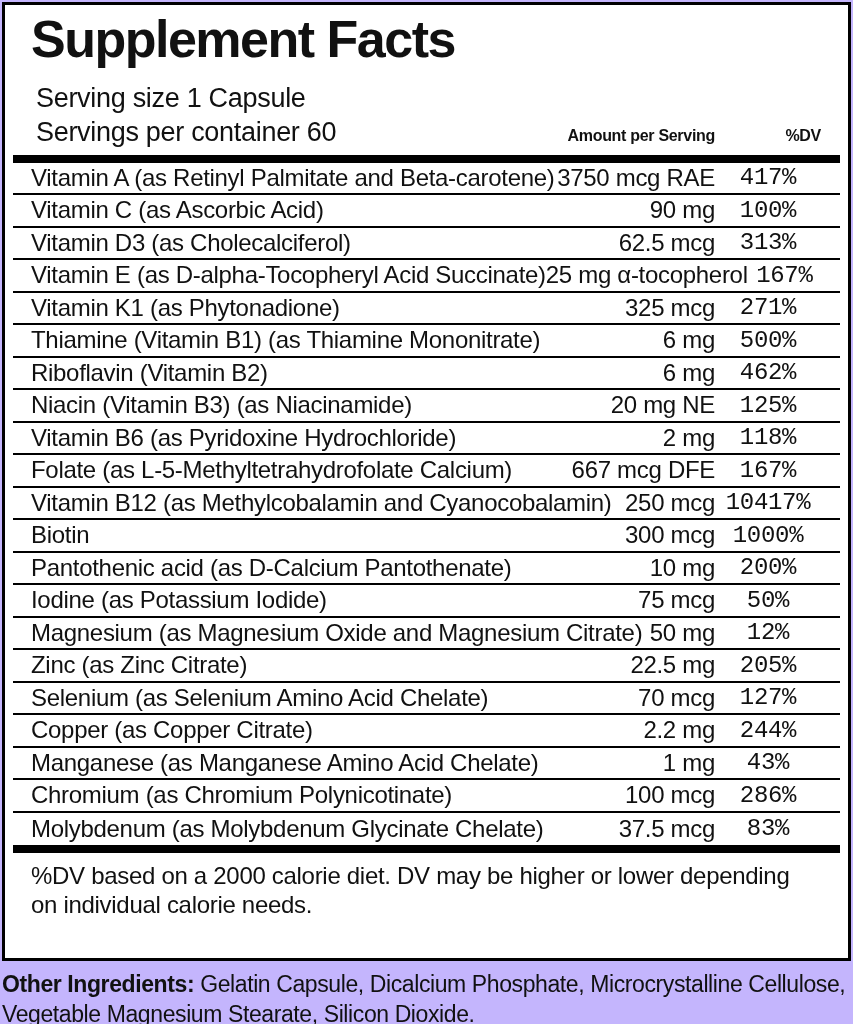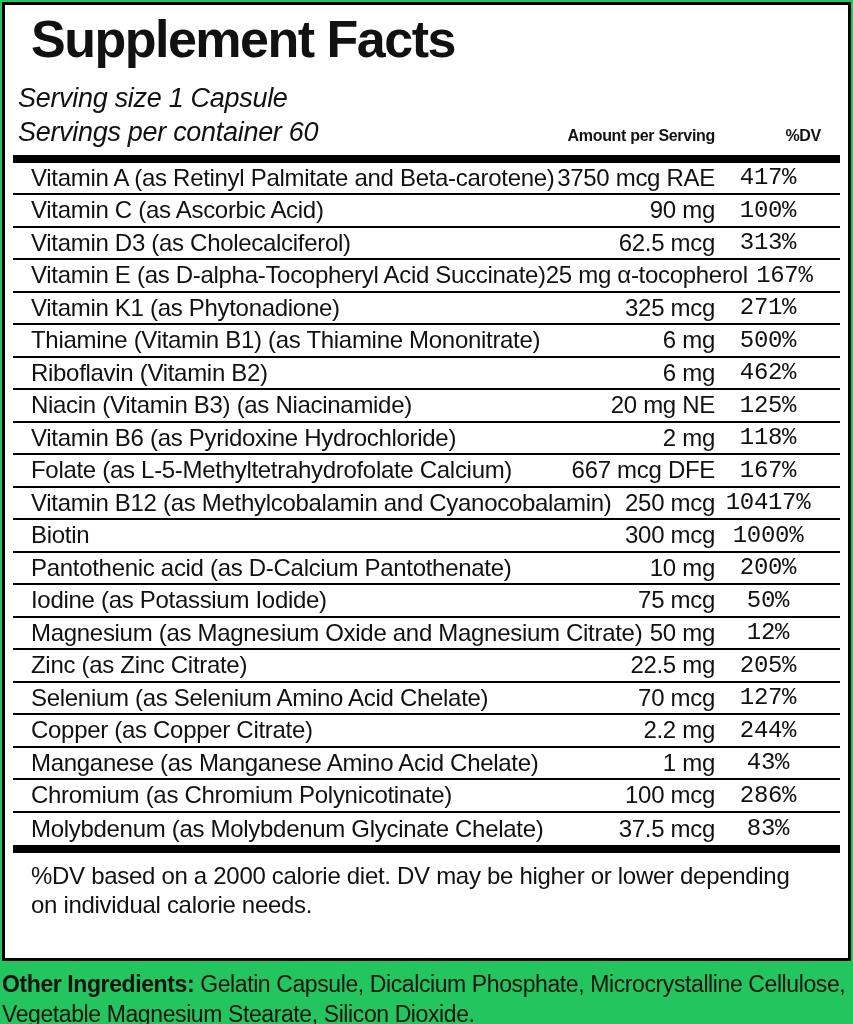--- a/index.html
+++ b/index.html
@@ -3,21 +3,21 @@
 <meta charset="utf-8">
 <style>
   * { margin: 0; padding: 0; box-sizing: border-box; }
   html, body {
     width: 853px; height: 1024px;
     background: #ffffff;
     font-family: "Liberation Sans", sans-serif;
     color: #111111;
     overflow: hidden;
   }
-  .page { position: relative; width: 853px; height: 1024px; background: #22c55e; }
+  .page { position: relative; width: 853px; height: 1024px; background: #c4b5fd; }
 
   .label-box {
     position: absolute;
     left: 2px; top: 2px;
     width: 849px; height: 959px;
     border: 3px solid #000;
     background: #fff;
     padding: 0 8px;
   }
 
@@ -29,25 +29,24 @@
     line-height: 1.1;
     white-space: nowrap;
   }
 
   .subhead {
     display: flex;
     align-items: flex-end;
     margin-top: 14px;
   }
   .servings {
-    margin-left: 5px;
+    margin-left: 23px;
     font-size: 27px;
     line-height: 1.25;
     letter-spacing: -0.3px;
-    font-style: italic;
   }
   .colheads {
     margin-left: auto;
     display: flex;
     align-items: flex-end;
     font-size: 16px;
     font-weight: bold;
     letter-spacing: -0.3px;
     padding-bottom: 5px;
     padding-right: 19px;

